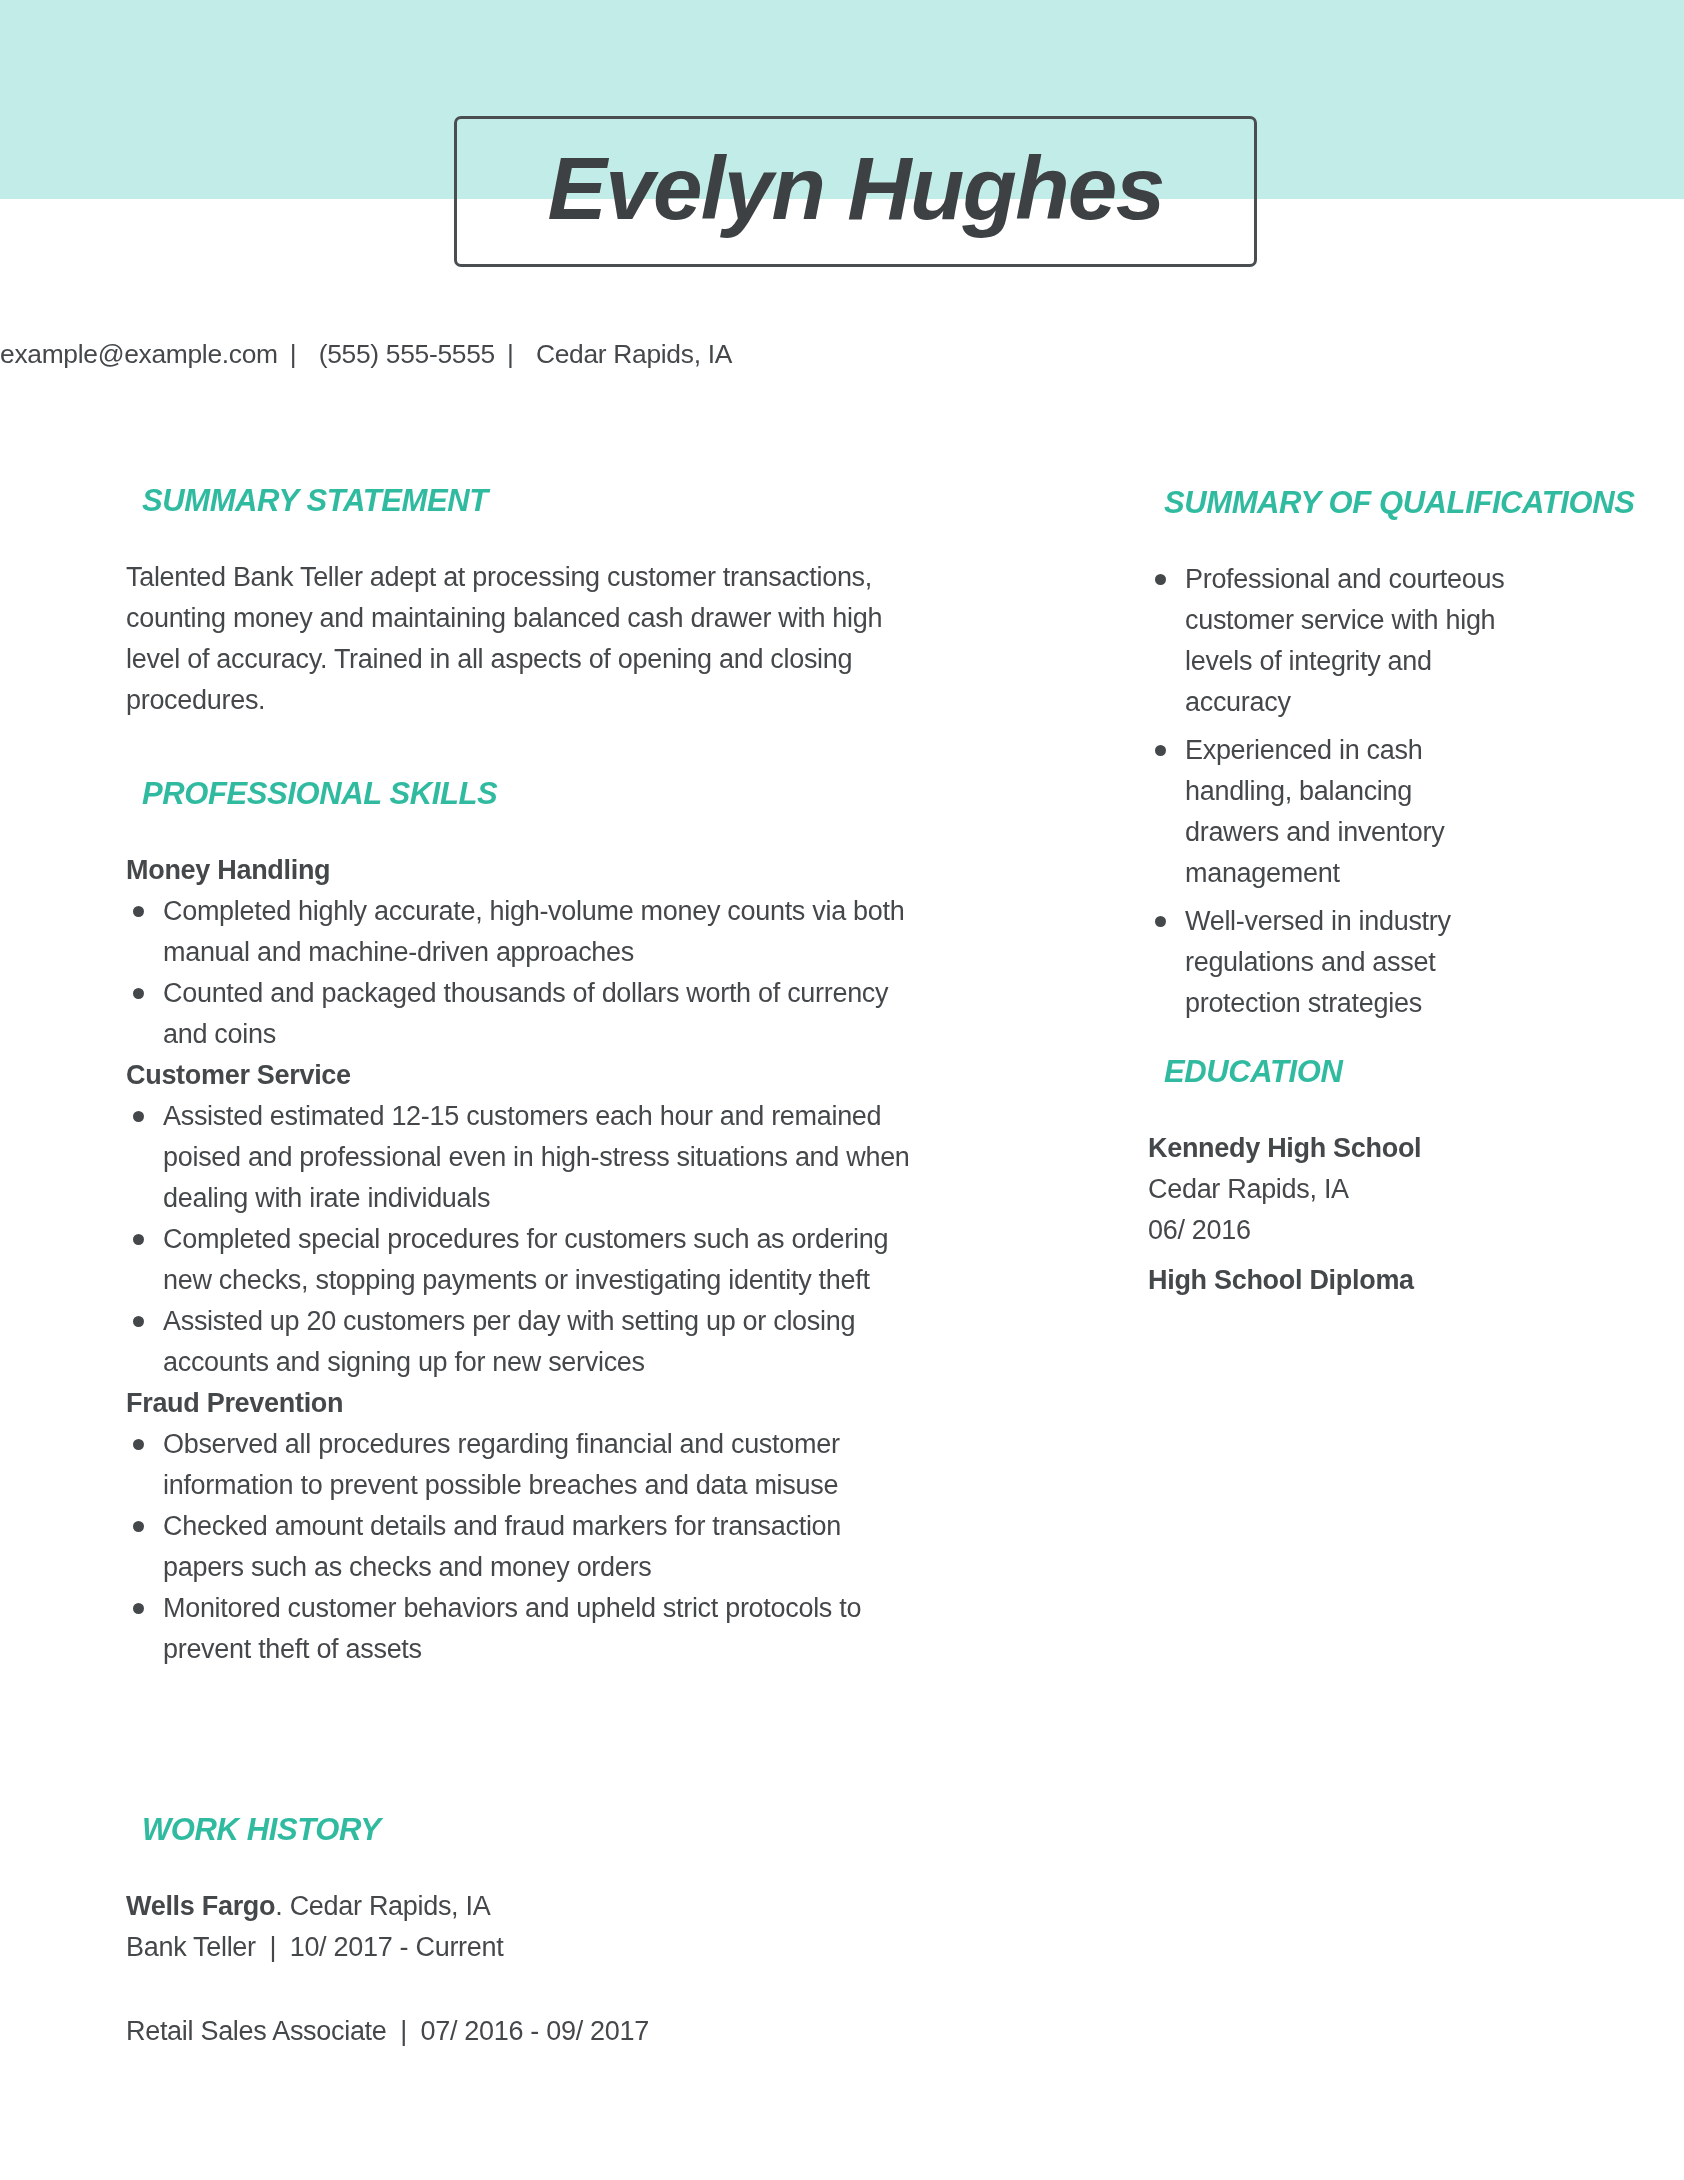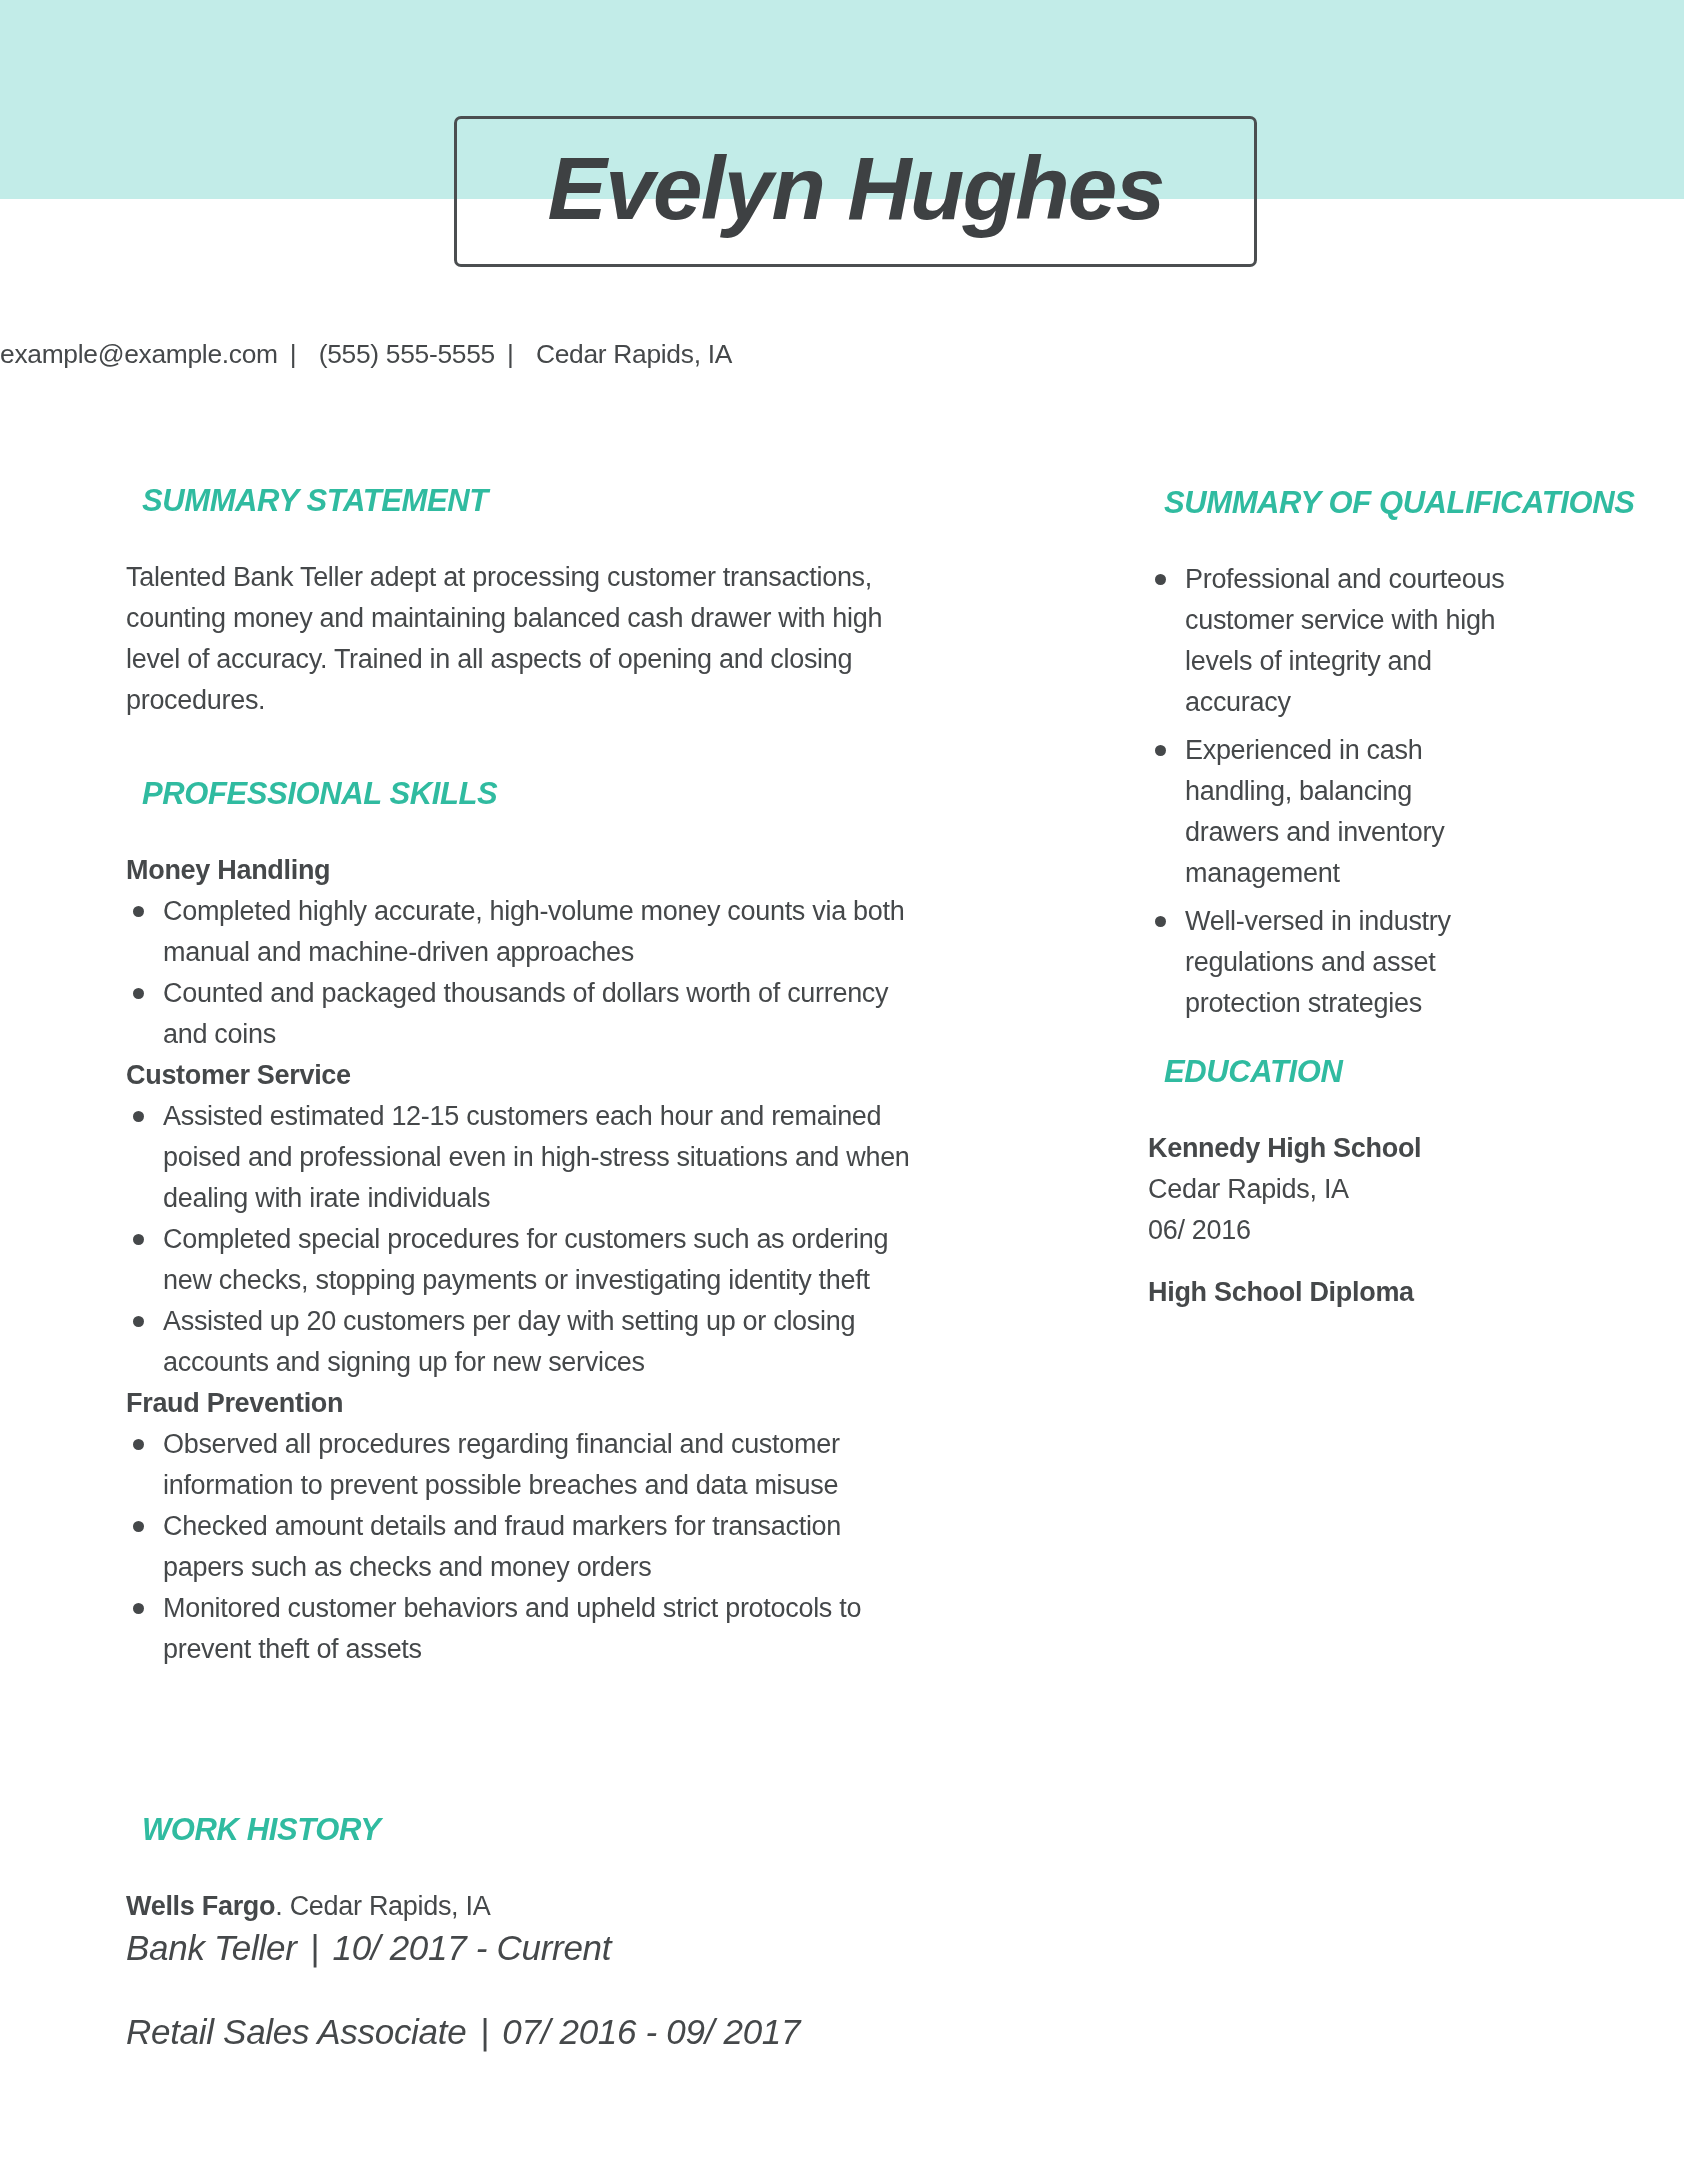--- a/index.html
+++ b/index.html
@@ -43,26 +43,26 @@
   .sec-summary{left:126px; top:484px;  width:937px;}
   .sec-skills {left:126px; top:777px;  width:937px;}
   .sec-work   {left:126px; top:1813px; width:937px;}
   .sec-quals  {left:1148px; top:486px; width:490px;}
   .sec-edu    {left:1148px; top:1055px; width:490px;}
   .sec-quals .li + .li{margin-top:6.8px;}
   
   .job + .job{margin-top:43px;}
   .job-company{font-size:27px; line-height:41px; letter-spacing:-0.3px;}
   .job-company .b{font-weight:700;}
-  .job-meta{font-style:italic; font-size:35px; line-height:41px; letter-spacing:-0.3px;}
+  .job-meta{font-size:27px; line-height:41px; letter-spacing:-0.3px;}
   .job-meta .pipe{display:inline-block; margin:0 13.6px;}
   
   .edu-school,.edu-degree{font-weight:700; font-size:27px; line-height:41px; letter-spacing:-0.3px;}
   .edu-line{font-size:27px; line-height:41px; letter-spacing:-0.3px;}
-  .edu-degree{margin-top:21px;}
+  .edu-degree{margin-top:9px;}
 </style>
 </head>
 <body>
 
 <div class="page">
 
   <div class="banner"></div>
 
   <div class="name-box">
     <div class="name">Evelyn Hughes</div>

